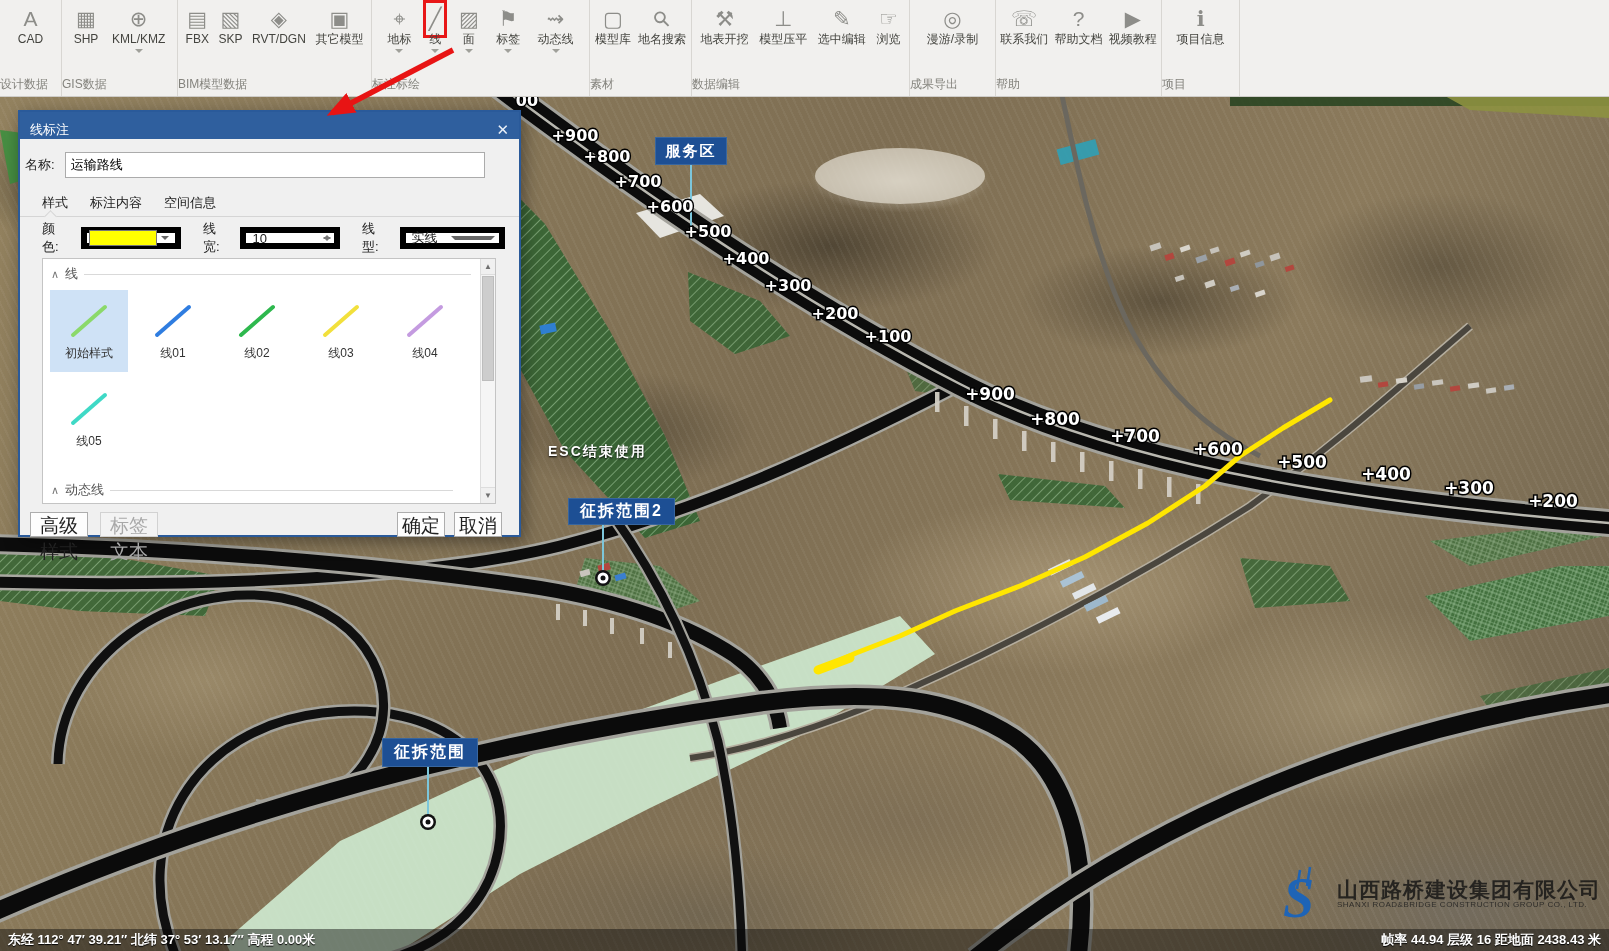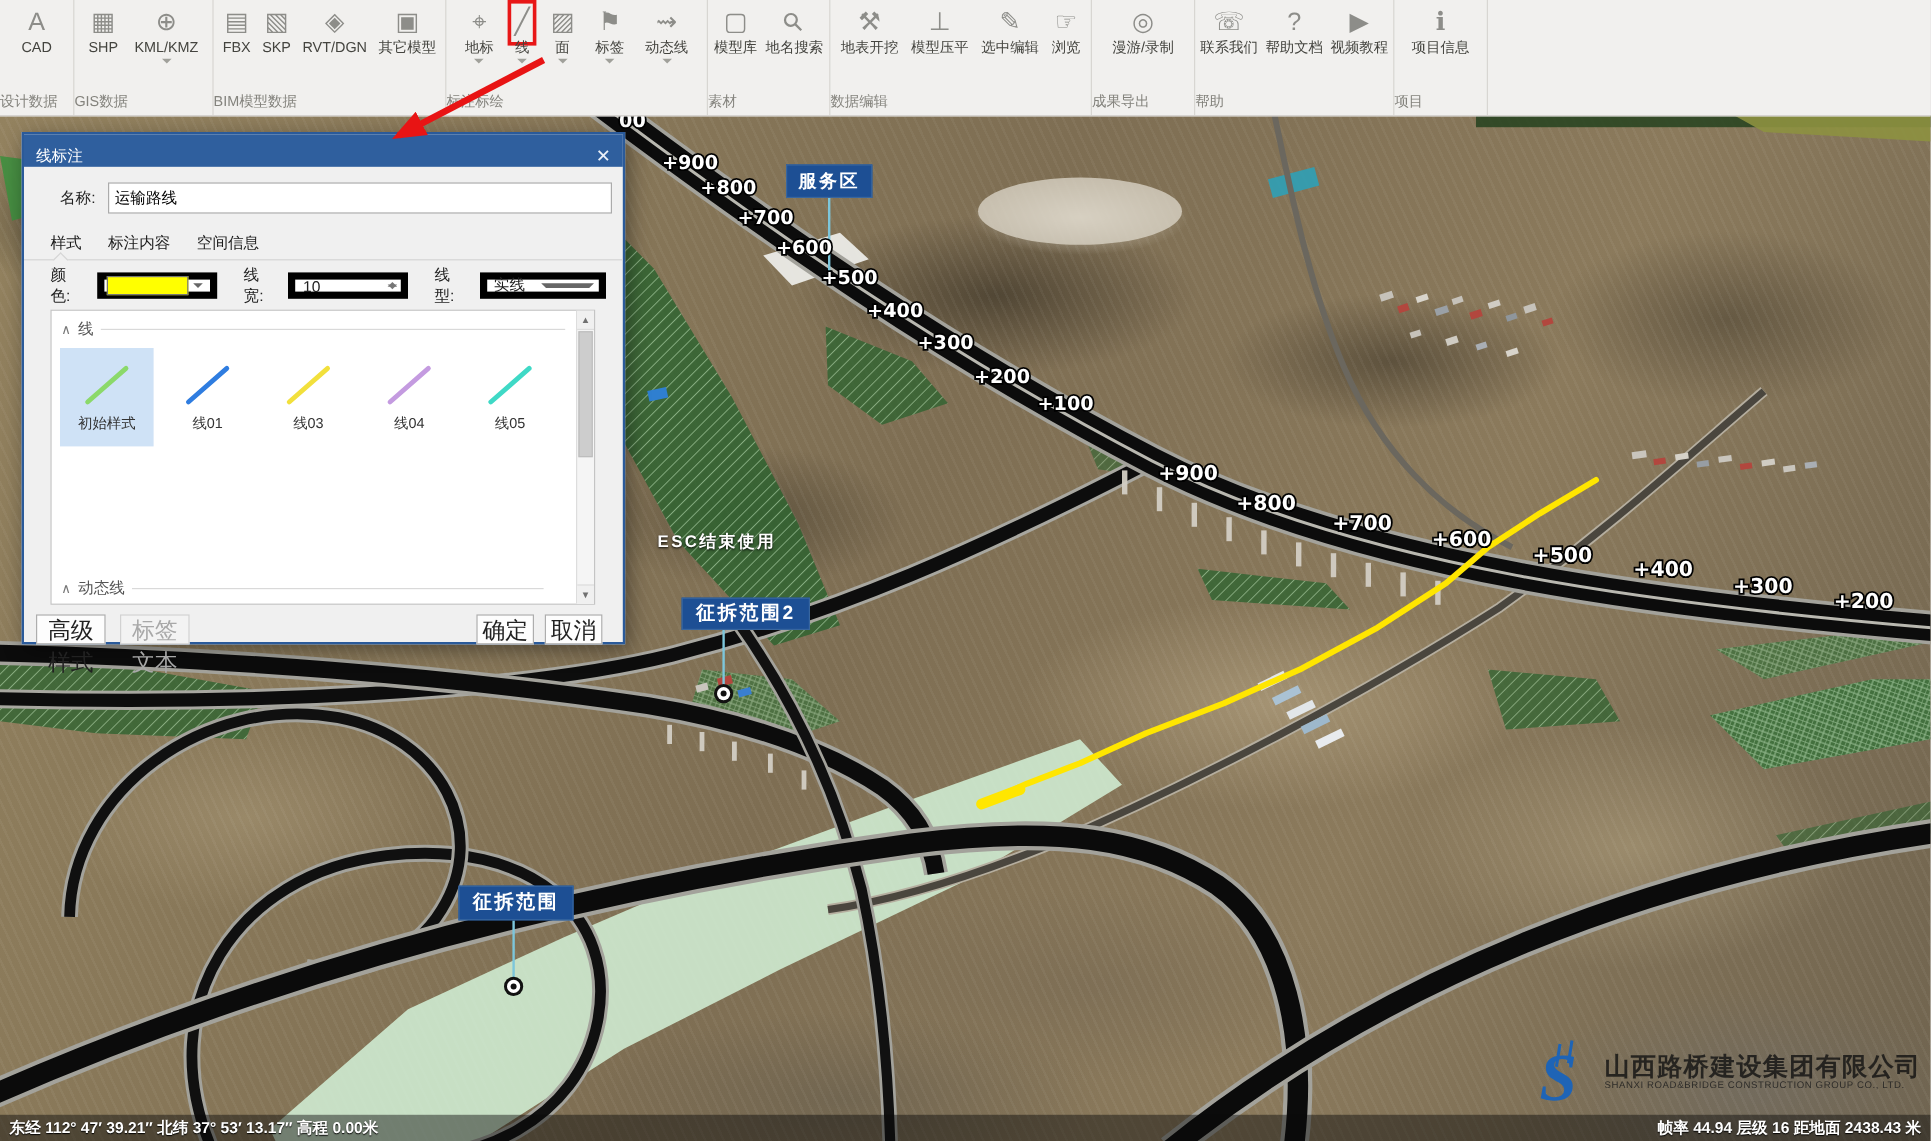--- a/index.html
+++ b/index.html
@@ -50,21 +50,21 @@
   #logo-text{display:flex;flex-direction:column;line-height:1.05;}
   #logo-cn{font-size:21px;font-weight:bold;color:rgba(18,18,18,.8);letter-spacing:1px;}
   #logo-en{font-size:8px;color:rgba(30,30,30,.85);letter-spacing:.5px;}
   #statusbar{position:absolute;left:0;bottom:0;width:100%;height:22px;background:rgba(8,8,8,.45);color:#fff;display:flex;justify-content:space-between;align-items:center;padding:0 8px;box-sizing:border-box;font-size:13px;font-weight:bold;z-index:3;text-shadow:0 1px 1px #000;}
 
   
   #dialog{position:absolute;left:18px;top:110px;width:503px;height:427px;background:#f0f0f0;border:2px solid #2a5a9a;box-sizing:border-box;box-shadow:3px 5px 16px rgba(0,0,0,.4);z-index:20;font-size:13px;color:#222;}
   #dlg-title{height:27px;background:#2f5f9e;color:#fff;display:flex;align-items:flex-end;padding:0 10px;}
   #dlg-close{margin-left:auto;font-size:15px;color:#eaf0f8;cursor:default;}
   .dlg-row{position:absolute;display:flex;align-items:center;}
-  #row-name{left:30px;top:40px;width:460px;justify-content:space-between;}
+  #row-name{left:5px;top:40px;width:460px;justify-content:space-between;}
   #name-input{margin-left:10px;flex:1;height:24px;border:1px solid #ababab;background:#fff;font-family:inherit;font-size:13px;padding:0 5px;}
   #tabs{position:absolute;left:22px;top:82px;display:flex;gap:22px;}
   .tab{font-size:13px;color:#1a1a1a;}
   #tab-rule{position:absolute;left:0;top:104px;width:100%;border-top:1px solid #d5d5d5;}
   #tab-rule::before{content:'';position:absolute;left:26px;top:-5px;width:8px;height:8px;background:#f0f0f0;border-left:1px solid #d5d5d5;border-top:1px solid #d5d5d5;transform:rotate(45deg);}
   #row-ctl{left:22px;top:114px;width:463px;height:24px;}
   .combo{height:22px;border:6px solid #000000;background:#fff;display:flex;align-items:center;box-sizing:border-box;}
   #color-combo{width:100px;margin-left:10px;padding:2px;}
   #color-swatch{flex:1;height:14px;border:1px solid #777;}
   .dd-arrow{width:0;height:0;border:4px solid transparent;border-top-color:#666;margin:3px 4px 0;}
@@ -506,20 +506,26 @@
             <div class="tile-label">初始样式</div>
           </div>
           <div class="tile">
             <svg width="44" height="40">
               <line x1="6" y1="34" x2="38" y2="6" stroke="#2f7de0" stroke-width="4" stroke-linecap="round"></line>
             </svg>
             <div class="tile-label">线01</div>
           </div>
           <div class="tile">
             <svg width="44" height="40">
+              <line x1="6" y1="34" x2="38" y2="6" stroke="#2eb84e" stroke-width="4" stroke-linecap="round"></line>
+            </svg>
+            <div class="tile-label">线02</div>
+          </div>
+          <div class="tile">
+            <svg width="44" height="40">
               <line x1="6" y1="34" x2="38" y2="6" stroke="#f2e03c" stroke-width="4" stroke-linecap="round"></line>
             </svg>
             <div class="tile-label">线03</div>
           </div>
           <div class="tile">
             <svg width="44" height="40">
               <line x1="6" y1="34" x2="38" y2="6" stroke="#c49be0" stroke-width="4" stroke-linecap="round"></line>
             </svg>
             <div class="tile-label">线04</div>
           </div>

